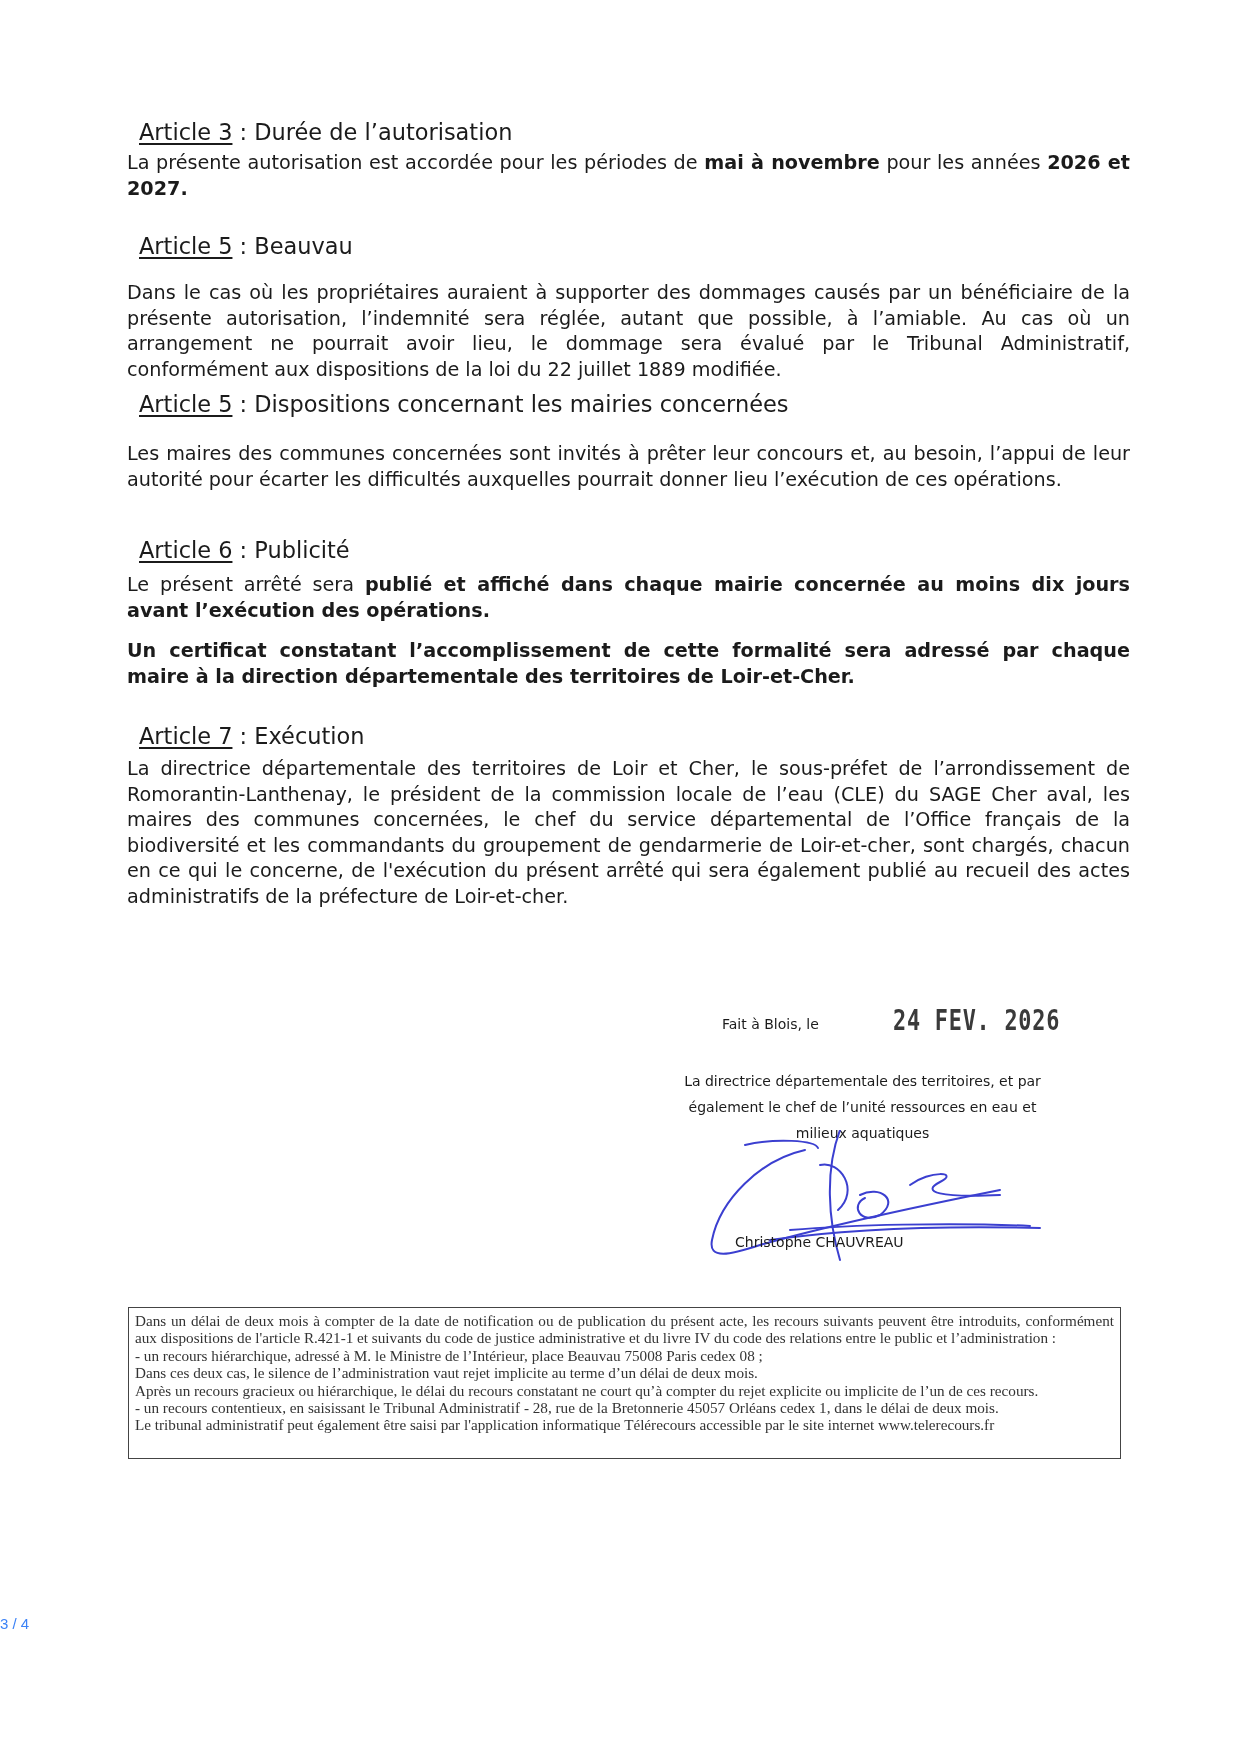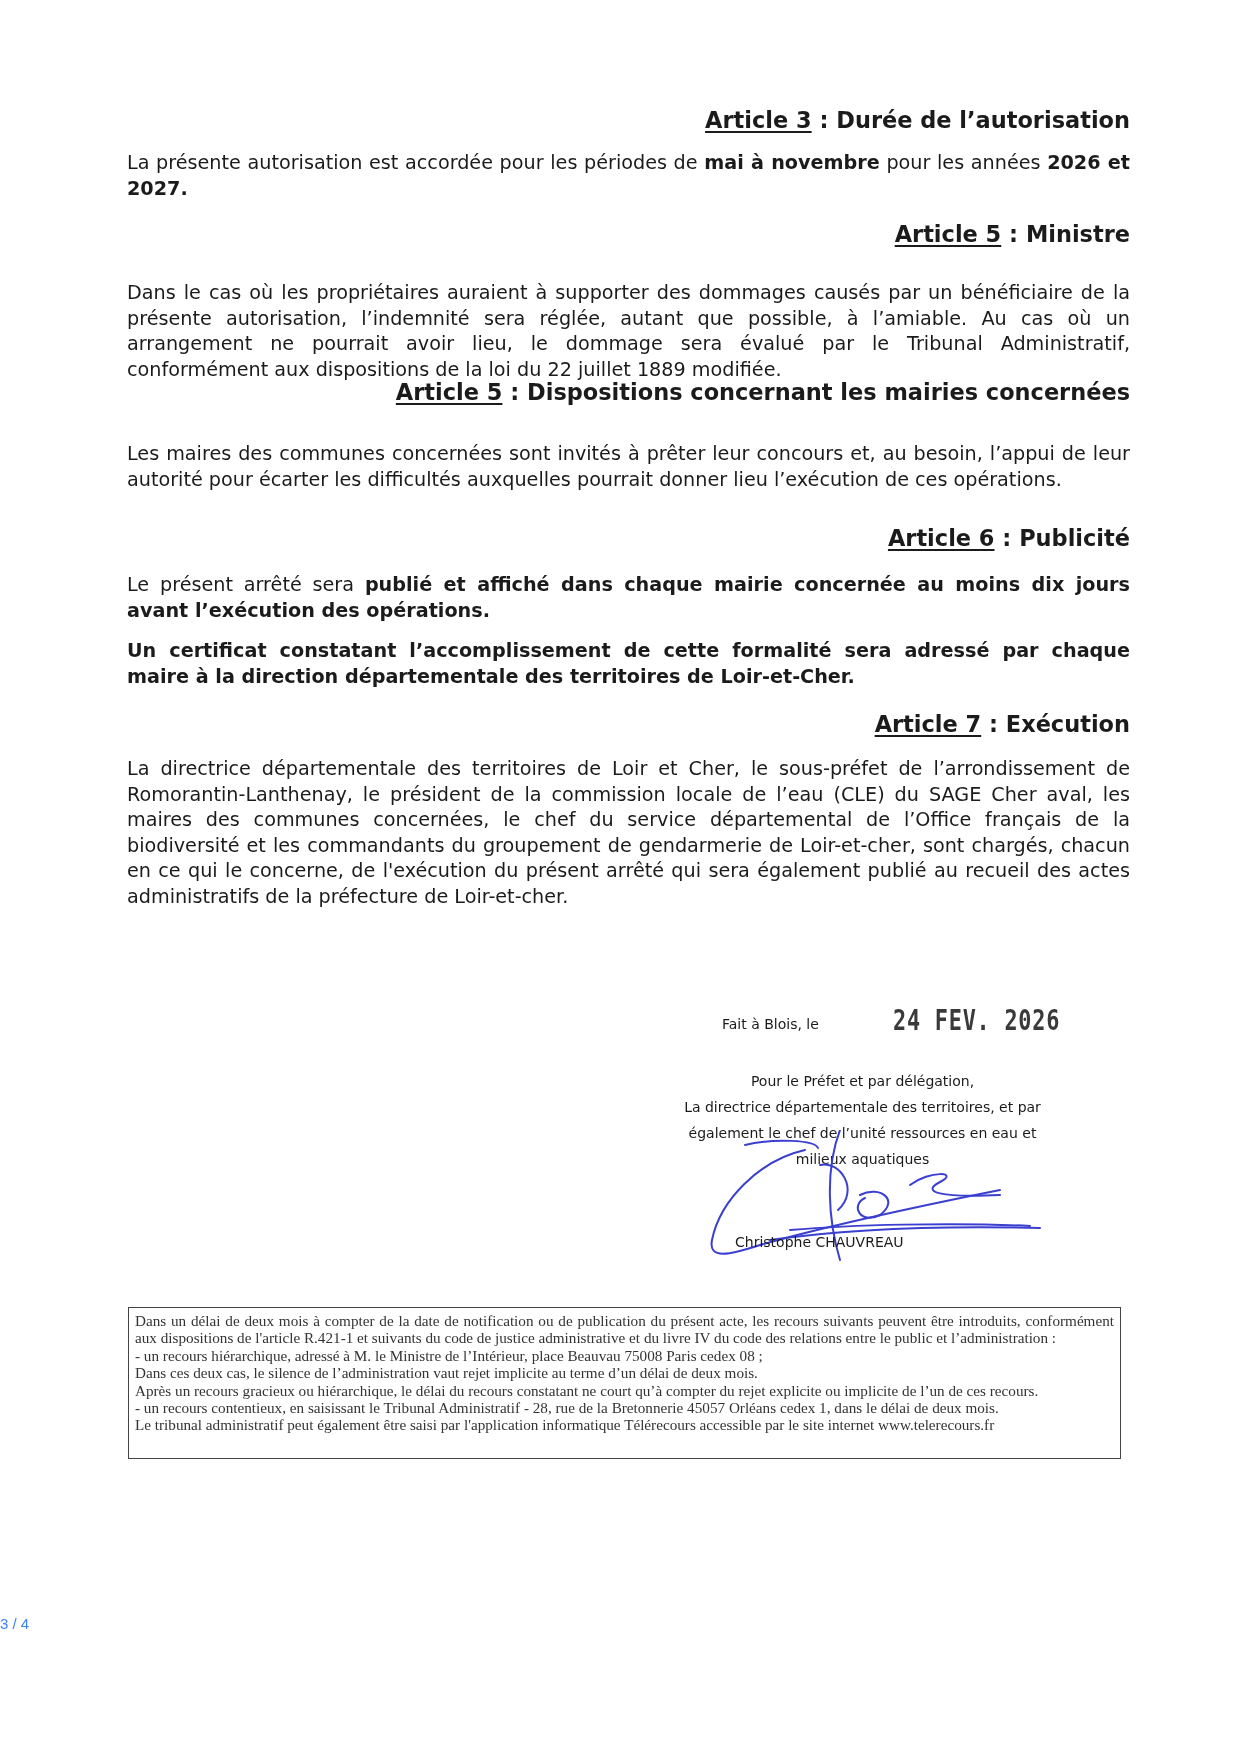--- a/index.html
+++ b/index.html
@@ -1,20 +1,20 @@
 <!DOCTYPE html>
 <html><head>
 <meta charset="utf-8">
 <style>
   html, body { margin: 0; padding: 0; background: #ffffff; }
   body { width: 1240px; height: 1754px; position: relative; overflow: hidden; color: #1a1a1a; }
   .page { position: absolute; left: 0; top: 0; width: 1240px; height: 1754px; }
   .main { position: absolute; left: 127px; top: 116px; width: 1003px;
           font-family: "DejaVu Sans", sans-serif; font-size: 19.2px; line-height: 25.6px; color: #1b1b1b; }
-  .heading { font-weight: bold; margin: 0; text-align: right; }
+  .heading { font-weight: normal; margin: 12px; }
   .heading .art { text-decoration: underline; text-underline-offset: 3px; text-decoration-thickness: 1.5px; }
   p { margin: 0; text-align: justify; }
   .b { font-weight: bold; }
   .blk { position: absolute; left: 0; width: 1003px; }
   .sig { position: absolute; font-family: "DejaVu Sans", sans-serif; font-size: 14px; color: #1b1b1b; }
   .stamp { position: absolute; font-family: "DejaVu Sans Mono", monospace; font-weight: bold; font-size: 28px;
            color: #3a3a3a; letter-spacing: 1px; transform: scaleX(0.78); transform-origin: left top; }
   .box { position: absolute; left: 128px; top: 1307px; width: 993px; height: 152px; border: 1.3px solid #444;
          font-family: "Liberation Serif", serif; font-size: 15.2px; line-height: 17.4px; color: #333; padding: 4px 6px 0 6px; box-sizing: border-box; }
   .box p { text-align: justify; }
@@ -29,21 +29,21 @@
   <div class="main">
 
     <div class="blk" style="top:-8px">
       <h3 class="heading"><span class="art">Article 3</span><span> : </span><span>Durée de l’autorisation</span></h3>
     </div>
     <div class="blk" style="top:34px">
       <p><span>La présente autorisation est accordée pour les périodes de </span><span class="b">mai à novembre</span><span> pour les années </span><span class="b">2026 et 2027.</span></p>
     </div>
 
     <div class="blk" style="top:106px">
-      <h3 class="heading"><span class="art">Article 5</span><span> : </span><span>Ministre</span></h3>
+      <h3 class="heading"><span class="art">Article 5</span><span> : </span><span>Beauvau</span></h3>
     </div>
     <div class="blk" style="top:164px">
       <p>Dans le cas où les propriétaires auraient à supporter des dommages causés par un bénéficiaire de la présente autorisation, l’indemnité sera réglée, autant que possible, à l’amiable. Au cas où un arrangement ne pourrait avoir lieu, le dommage sera évalué par le Tribunal Administratif, conformément aux dispositions de la loi du 22 juillet 1889 modifiée.</p>
     </div>
 
     <div class="blk" style="top:264px">
       <h3 class="heading"><span class="art">Article 5</span><span> : </span><span>Dispositions concernant les mairies concernées</span></h3>
     </div>
     <div class="blk" style="top:325px">
       <p>Les maires des communes concernées sont invités à prêter leur concours et, au besoin, l’appui de leur autorité pour écarter les difficultés auxquelles pourrait donner lieu l’exécution de ces opérations.</p>
@@ -64,21 +64,20 @@
     </div>
     <div class="blk" style="top:640px">
       <p>La directrice départementale des territoires de Loir et Cher, le sous-préfet de l’arrondissement de Romorantin-Lanthenay, le président de la commission locale de l’eau (CLE) du SAGE Cher aval, les maires des communes concernées, le chef du service départemental de l’Office français de la biodiversité et les commandants du groupement de gendarmerie de Loir-et-cher, sont chargés, chacun en ce qui le concerne, de l'exécution du présent arrêté qui sera également publié au recueil des actes administratifs de la préfecture de Loir-et-cher.</p>
     </div>
   </div>
 
   <div class="sig" style="left:722px; top:1016px;">Fait à Blois, le</div>
   <div class="stamp" style="left:893px; top:1004px;">24 FEV. 2026</div>
 
   <div class="sig" style="left:600px; width:525px; top:1068px; text-align:center; line-height:26px;">
-    <div>Pour le Préfet et par délégation,</div>
     <div>La directrice départementale des territoires, et par</div>
     <div>également le chef de l’unité ressources en eau et</div>
     <div>milieux aquatiques</div>
   </div>
 
   <svg class="sigsvg" width="360" height="140" viewBox="0 0 360 140">
     <g fill="none" stroke="#3b3fd0" stroke-width="2" stroke-linecap="round">
       <path d="M105 20 C 60 30, 20 70, 12 110 C 8 130, 30 125, 60 115 C 120 98, 200 80, 300 60"></path>
       <path d="M70 110 C 140 100, 220 95, 340 98"></path>
       <path d="M140 0 C 125 40, 128 90, 140 130"></path>

